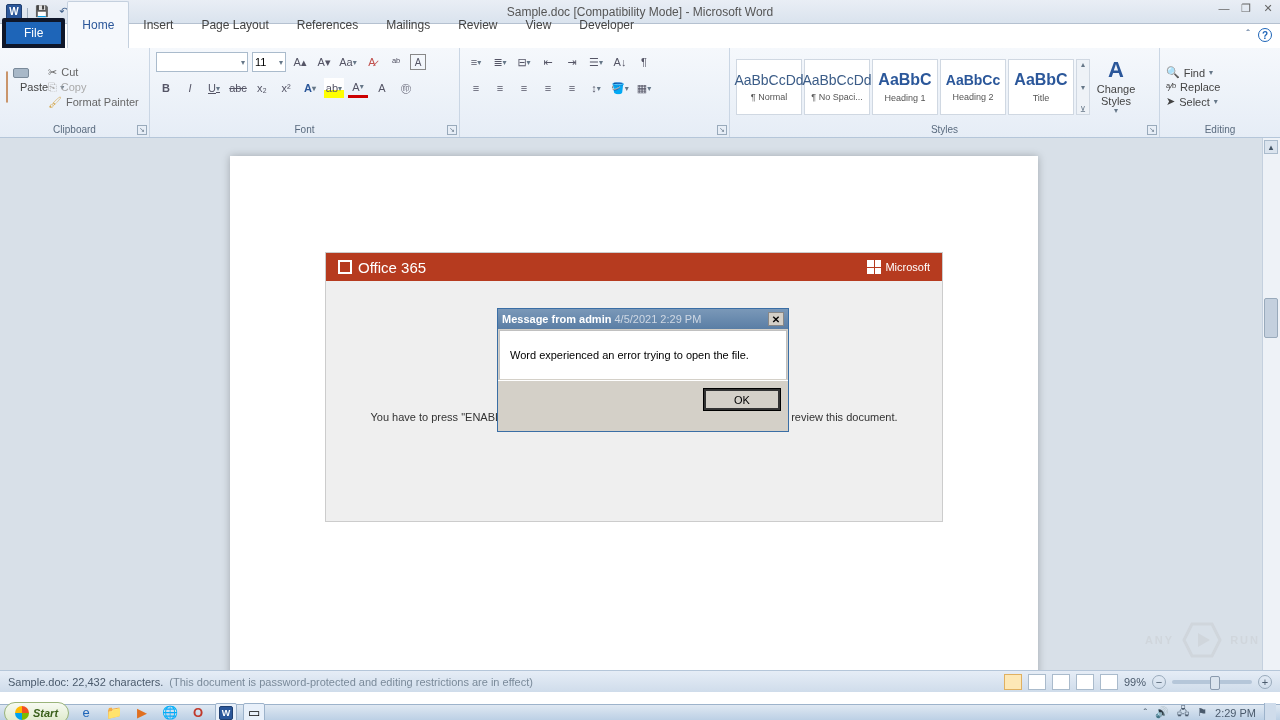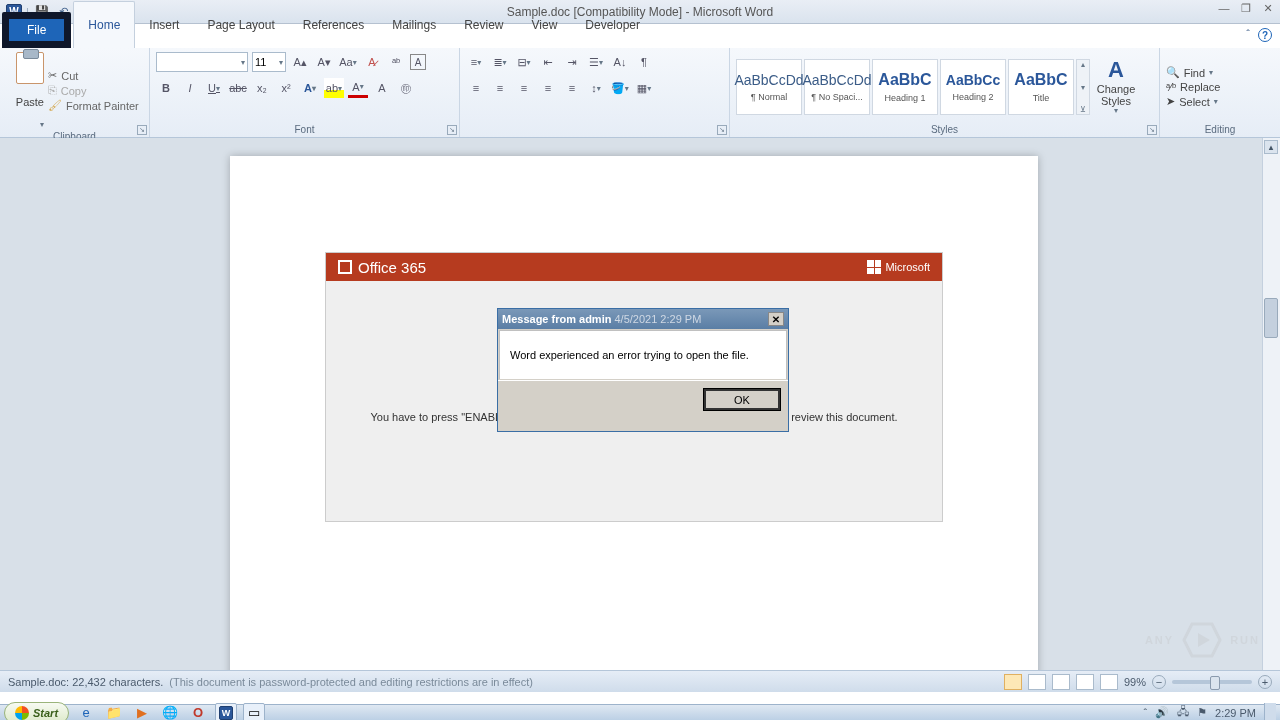--- a/index.html
+++ b/index.html
@@ -6,29 +6,29 @@
 html,body{width:1280px;height:720px;overflow:hidden;background:#fff}
 .titlebar{height:24px;background:linear-gradient(#e9eef5,#dae3ee);display:flex;align-items:center;border-bottom:1px solid #b5c1d0;position:relative}
 .qat{display:flex;align-items:center;gap:4px;padding:0 6px}
 .qat-icon{width:18px;height:18px;display:flex;align-items:center;justify-content:center;color:#3b5c87}
 .word-logo{width:16px;height:16px;background:#2b579a;border:1px solid #1f3f70;color:#fff;font-weight:bold;font-size:10px;display:flex;align-items:center;justify-content:center;border-radius:2px}
 .title-text{position:absolute;left:0;right:0;text-align:center;color:#555;font-size:12px;pointer-events:none}
 .win-controls{position:absolute;right:4px;top:2px;display:flex;gap:6px;color:#666}
 .win-controls span{width:16px;text-align:center}
 .tabs{height:24px;background:#fff;display:flex;align-items:flex-end;padding-left:2px;position:relative}
 .tab{padding:16px 14px;color:#444;font-size:12px}
-.tab-file{background:#1e65b8;color:#fff;border:7px solid #0f172a;border-radius:2px 2px 0 0;padding:4px 18px;margin-right:2px}
+.tab-file{background:#1e65b8;color:#fff;border:4px solid #0f172a;border-radius:2px 2px 0 0;padding:4px 18px;margin-right:2px}
 .tab-active{background:#f5f8fc;border:1px solid #c4d0de;border-bottom:none;border-radius:2px 2px 0 0;color:#2b579a}
 .help-icons{position:absolute;right:8px;top:4px;display:flex;gap:8px;color:#3b5c87}
 .ribbon{height:90px;background:linear-gradient(#f5f8fc,#e6edf6);border-bottom:1px solid #b5c6d9;display:flex}
 .group{border-right:1px solid #cad6e4;display:flex;flex-direction:column;justify-content:space-between;padding:4px 6px 0;position:relative}
 .group-body{flex:1;display:flex;align-items:center;gap:4px}
 .group-label{text-align:center;color:#5a6b7f;font-size:10px;padding:2px 0;position:relative}
 .dialog-launcher{position:absolute;right:2px;bottom:2px;width:10px;height:10px;border:1px solid #9ab;font-size:7px;color:#678;display:flex;align-items:center;justify-content:center}
-.big-btn{width:38px;display:flex;flex-direction:column;align-items:flex-end;gap:12px;color:#444}
+.big-btn{width:38px;display:flex;flex-direction:row;align-items:center;gap:12px;color:#444}
 .paste-icon{width:28px;height:32px;background:#fff;border:1px solid #c9956b;position:relative;border-radius:2px}
 .paste-icon::before{content:"";position:absolute;top:-4px;left:6px;width:14px;height:8px;background:#a8b8c8;border:1px solid #7a8a9a;border-radius:2px}
 .clip-list{display:flex;flex-direction:column;gap:2px;font-size:11px;color:#666}
 .clip-list div{display:flex;align-items:center;gap:4px}
 .font-row{display:flex;align-items:center;gap:4px}
 .font-combo{width:92px;height:20px;background:#fff;border:1px solid #abc;display:flex;align-items:center;justify-content:flex-end;padding:0 2px}
 .size-combo{width:34px;height:20px;background:#fff;border:1px solid #abc;display:flex;align-items:center;justify-content:space-between;padding:0 2px}
 .rib-ico{width:20px;height:20px;display:flex;align-items:center;justify-content:center;color:#556}
 .bold{font-weight:bold}.italic{font-style:italic}.under{text-decoration:underline}
 .strike{text-decoration:line-through}

